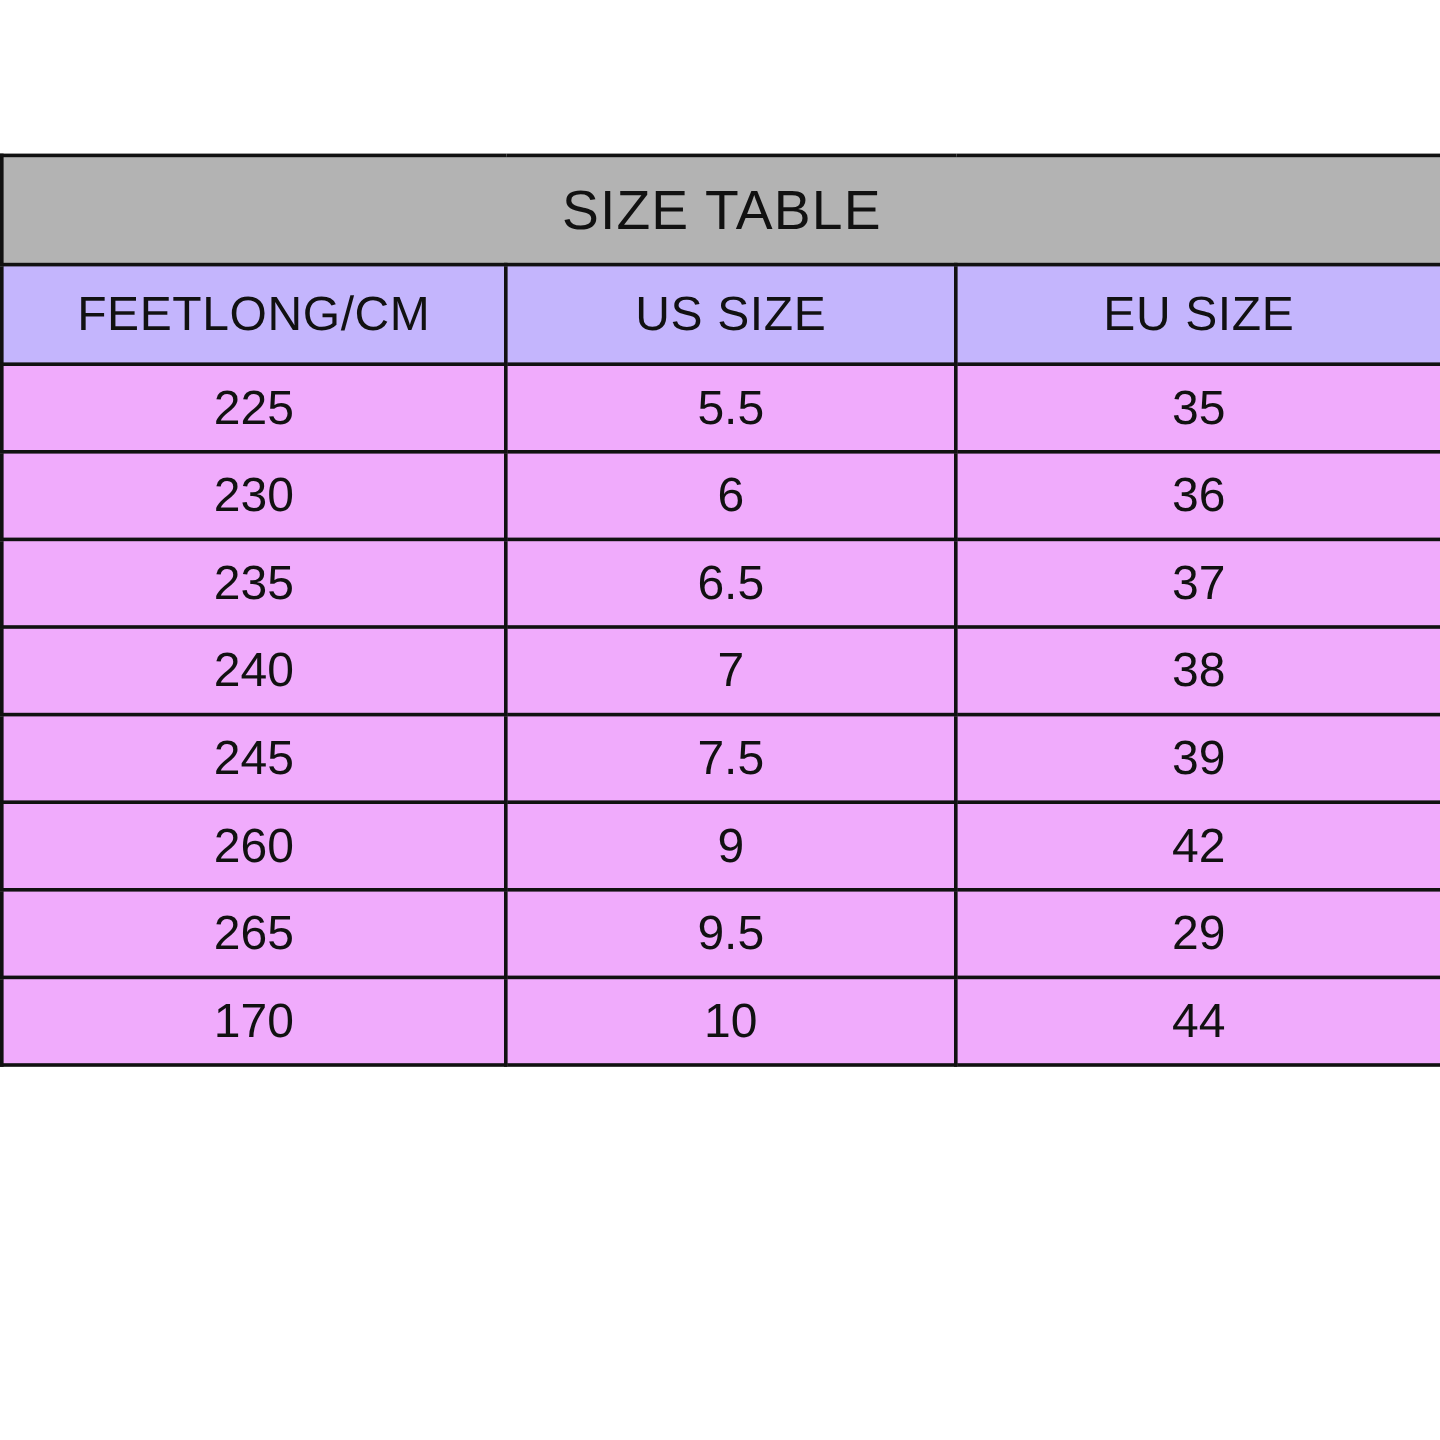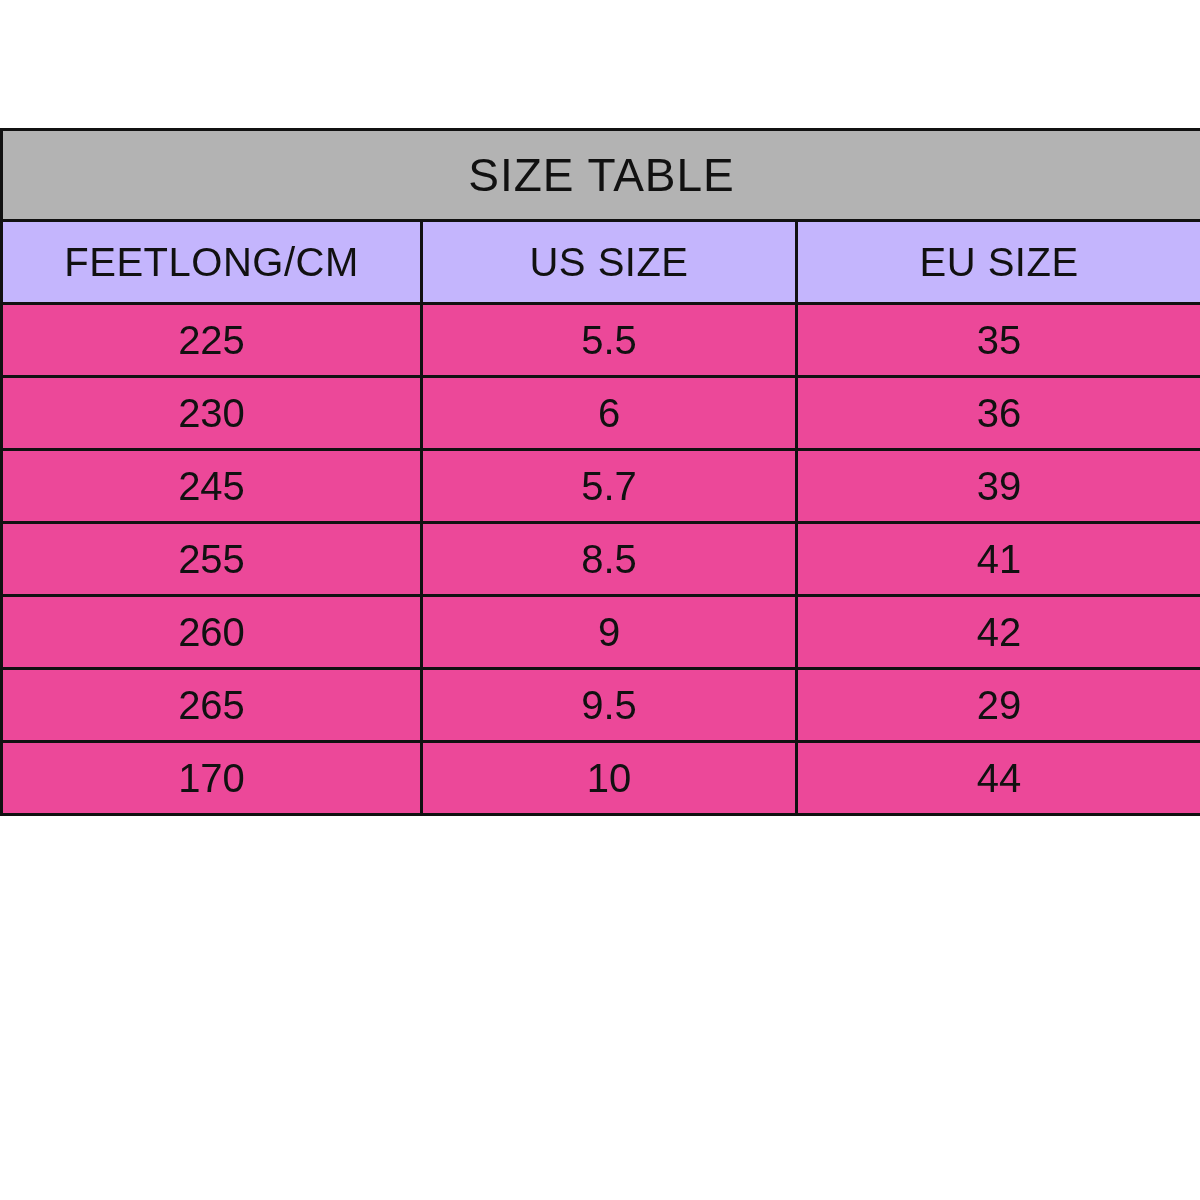--- a/index.html
+++ b/index.html
@@ -53,21 +53,21 @@
   .header-cell {
     background: #c4b5fd;
     height: 80px;
     font-size: 40px;
     letter-spacing: 0.5px;
   }
 
   .data-cell {
     height: 70px;
     font-size: 40px;
-    background: #ec4899;
+    background: #f0abfc;
   }
 
   col.c1 { width: 420px; }
   col.c2 { width: 375px; }
   col.c3 { width: 405px; }
 </style>
 </head>
 <body>
 
 <div class="page">
@@ -92,28 +92,33 @@
           <td class="data-cell">225</td>
           <td class="data-cell">5.5</td>
           <td class="data-cell">35</td>
         </tr>
         <tr>
           <td class="data-cell">230</td>
           <td class="data-cell">6</td>
           <td class="data-cell">36</td>
         </tr>
         <tr>
-          <td class="data-cell">245</td>
-          <td class="data-cell">5.7</td>
-          <td class="data-cell">39</td>
+          <td class="data-cell">235</td>
+          <td class="data-cell">6.5</td>
+          <td class="data-cell">37</td>
         </tr>
         <tr>
-          <td class="data-cell">255</td>
-          <td class="data-cell">8.5</td>
-          <td class="data-cell">41</td>
+          <td class="data-cell">240</td>
+          <td class="data-cell">7</td>
+          <td class="data-cell">38</td>
+        </tr>
+        <tr>
+          <td class="data-cell">245</td>
+          <td class="data-cell">7.5</td>
+          <td class="data-cell">39</td>
         </tr>
         <tr>
           <td class="data-cell">260</td>
           <td class="data-cell">9</td>
           <td class="data-cell">42</td>
         </tr>
         <tr>
           <td class="data-cell">265</td>
           <td class="data-cell">9.5</td>
           <td class="data-cell">29</td>

